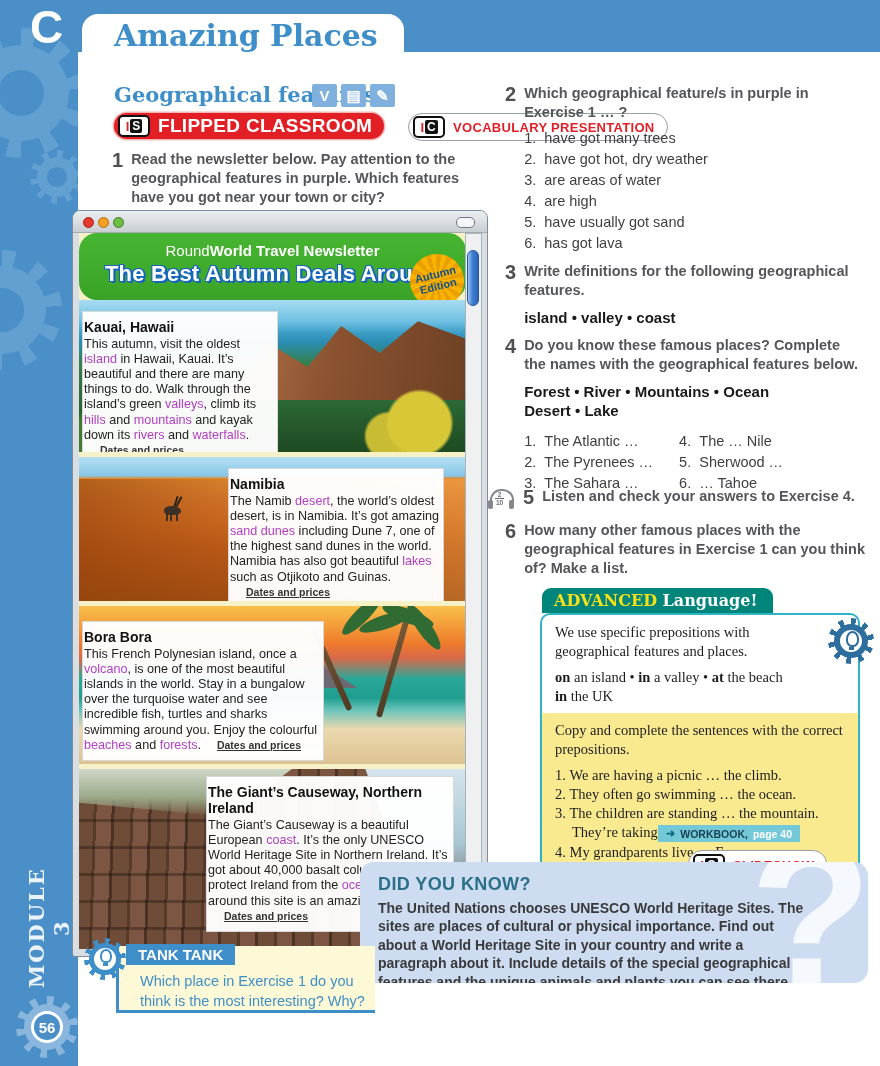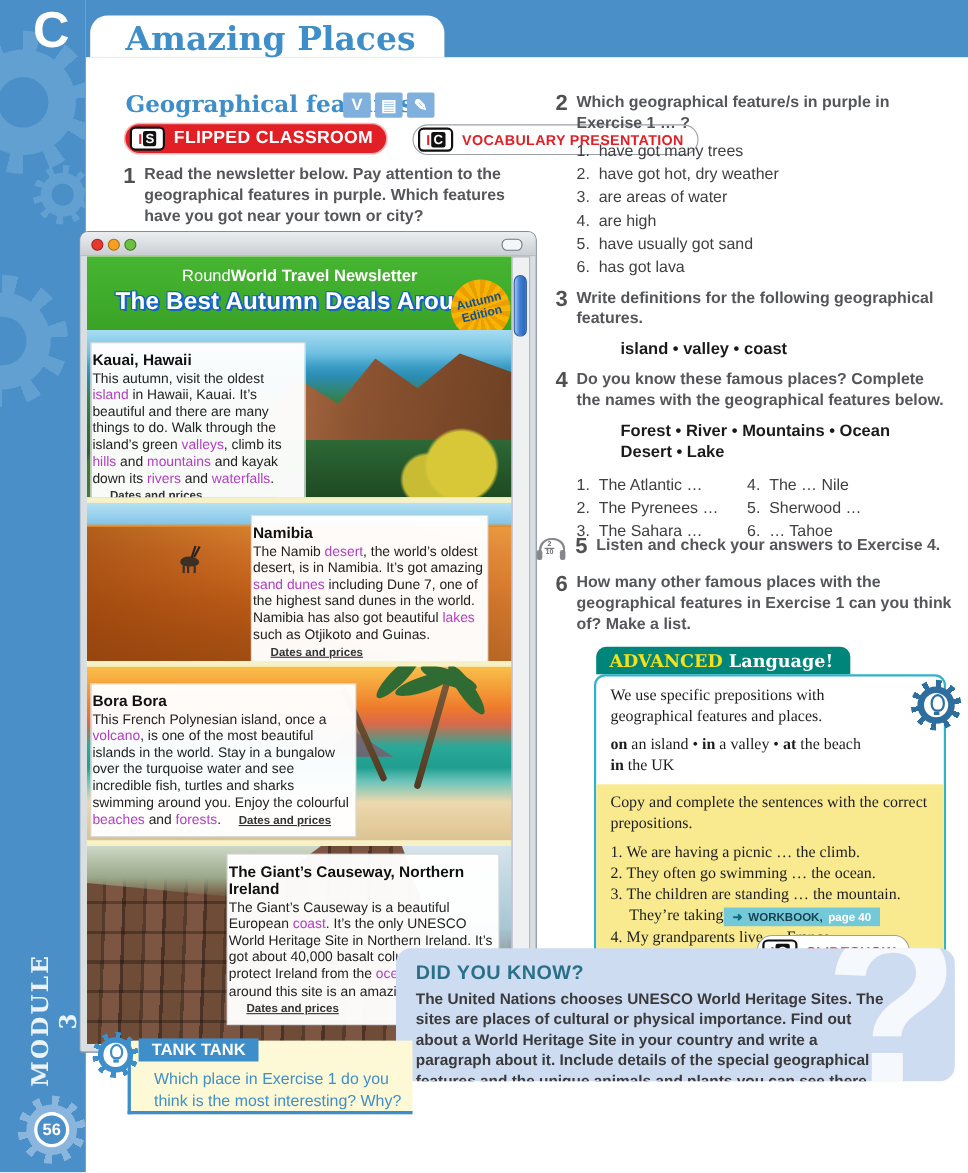--- a/index.html
+++ b/index.html
@@ -39,32 +39,32 @@
            display:flex;align-items:center;justify-content:center;border-radius:2px;}
 
   .badges{position:absolute;left:114px;top:113px;display:flex;gap:24px;z-index:3;}
   .pill{display:flex;align-items:center;gap:8px;height:26px;border-radius:14px;padding:0 12px 0 4px;}
   .pill-red{background:#e31f26;box-shadow:0 0 0 1.5px #f3b5b5;}
   .pill-white{background:#fff;border:1.5px solid #9aa0a6;}
   .tagbox{background:#fff;border:2px solid #111;border-radius:5px;height:18px;min-width:26px;
           display:flex;align-items:center;justify-content:center;font-weight:bold;font-size:13px;padding:0 1px;}
   .tagbox .t1{color:#e31f26;}
   .tagbox .t2{color:#fff;background:#111;padding:0 2px;margin-left:1px;border-radius:2px;font-size:12px;}
-  .pill-label-white{color:#fff;font-weight:bold;font-size:16px;letter-spacing:.3px;}
+  .pill-label-white{color:#fff;font-weight:bold;font-size:19px;letter-spacing:.3px;}
   .pill-label-red{color:#e31f26;font-weight:bold;font-size:13px;letter-spacing:.3px;}
 
   
   .ex{position:absolute;display:flex;gap:8px;z-index:3;}
   .exnum{font-weight:bold;font-size:20px;color:#4f5052;line-height:1;}
   .extext{font-weight:bold;font-size:14.5px;color:#55565a;line-height:1.3;}
   ol.num{margin:6px 0 0 0;padding:0;list-style:none;counter-reset:n var(--start,0);
          font-weight:normal;color:#3f3f41;font-size:14.5px;}
   ol.num li{counter-increment:n;line-height:1.45;padding-left:20px;text-indent:-20px;}
   ol.num li::before{content:counter(n) ".\00a0\00a0";}
-  .wordbank{margin-top:8px;font-weight:bold;color:#1a1a1a;font-size:15px;line-height:1.3;margin-left:40px;}
+  .wordbank{margin-top:8px;font-weight:bold;color:#1a1a1a;font-size:15px;line-height:1.3;}
   .cols{display:flex;gap:26px;margin-top:4px;}
 
   
   .hp{position:relative;width:28px;height:22px;}
   .hp .band{position:absolute;left:3px;top:2px;width:20px;height:15px;border:2px solid #85878a;
             border-bottom:none;border-radius:11px 11px 0 0;}
   .hp .pad{position:absolute;bottom:0;width:5px;height:9px;background:#85878a;border-radius:2px;}
   .hp .padl{left:1px;} .hp .padr{right:1px;}
   .hp .frac{position:absolute;left:8px;top:4px;display:flex;flex-direction:column;align-items:center;
             font-size:6.5px;font-weight:bold;color:#6b6d70;line-height:1.1;}
@@ -81,21 +81,21 @@
   .dot-zoom{left:40px;background:#6fbe44;border:1px solid #3f7d22;}
   .capsule{position:absolute;right:12px;top:6px;width:17px;height:9px;border:1.5px solid #6f7a84;
            border-radius:5px;background:#f4f6f7;}
   .win-content{position:absolute;left:6px;top:22px;right:21px;bottom:7px;background:#f6f1c6;overflow:hidden;}
   .win-scroll{position:absolute;right:5px;top:22px;width:15px;bottom:7px;background:#eef0f2;
               border:1px solid #aab2b9;}
   .thumb{position:absolute;left:1px;top:16px;width:10px;height:54px;border-radius:6px;
          background:linear-gradient(90deg,#9fc4ef,#3f7fd4 45%,#2d63b4);border:1px solid #2a56a0;}
 
   .nl-header{position:relative;height:67px;background:linear-gradient(#46b531,#3aa327);
-             text-align:center;color:#fff;}
+             text-align:center;color:#fff;border-radius:18px;}
   .nl-line1{padding-top:9px;font-size:15px;}
   .nl-line1 .seg-b{font-weight:bold;}
   .nl-headline{font-size:22px;font-weight:bold;letter-spacing:.2px;margin-top:2px;
       text-shadow:2px 2px 0 #1565c0,-1px -1px 0 #1565c0,1px -1px 0 #1565c0,-1px 1px 0 #1565c0,2px 0 0 #1565c0;}
   .autumn-badge{position:absolute;right:2px;top:21px;width:54px;height:54px;border-radius:50%;
       background:repeating-conic-gradient(#f7b500 0 12deg,#ea9e00 12deg 24deg);
       display:flex;flex-direction:column;align-items:center;justify-content:center;
       transform:rotate(-14deg);color:#14518c;font-weight:bold;font-size:11px;line-height:1.05;}
 
   .card{position:relative;margin-bottom:5px;overflow:hidden;}

